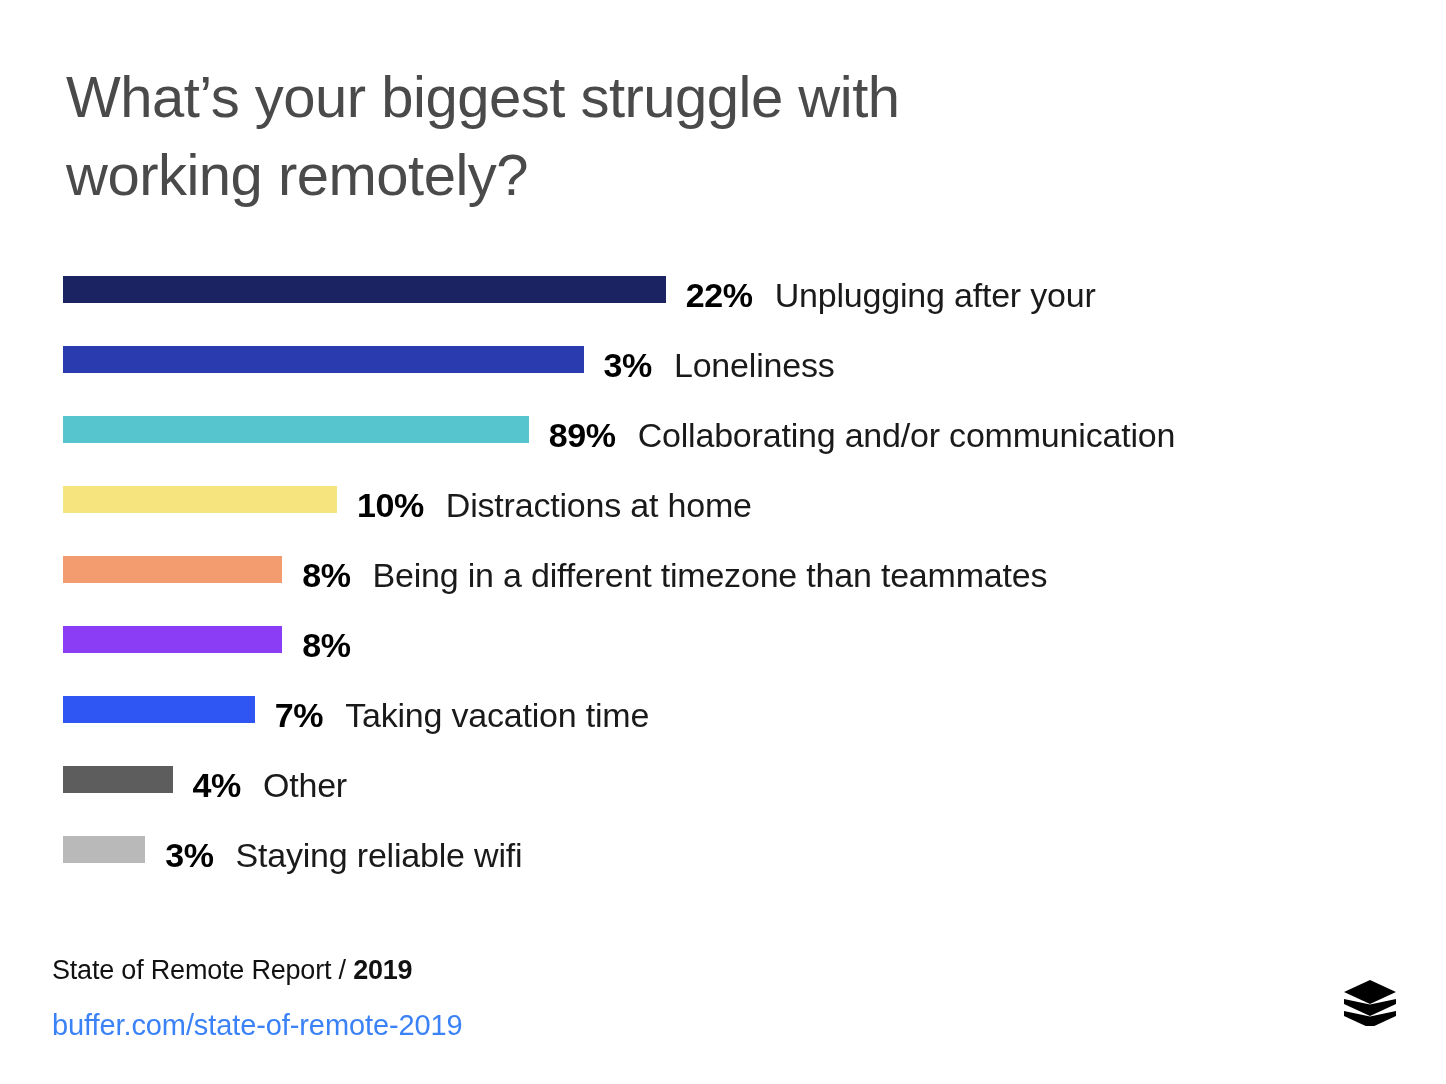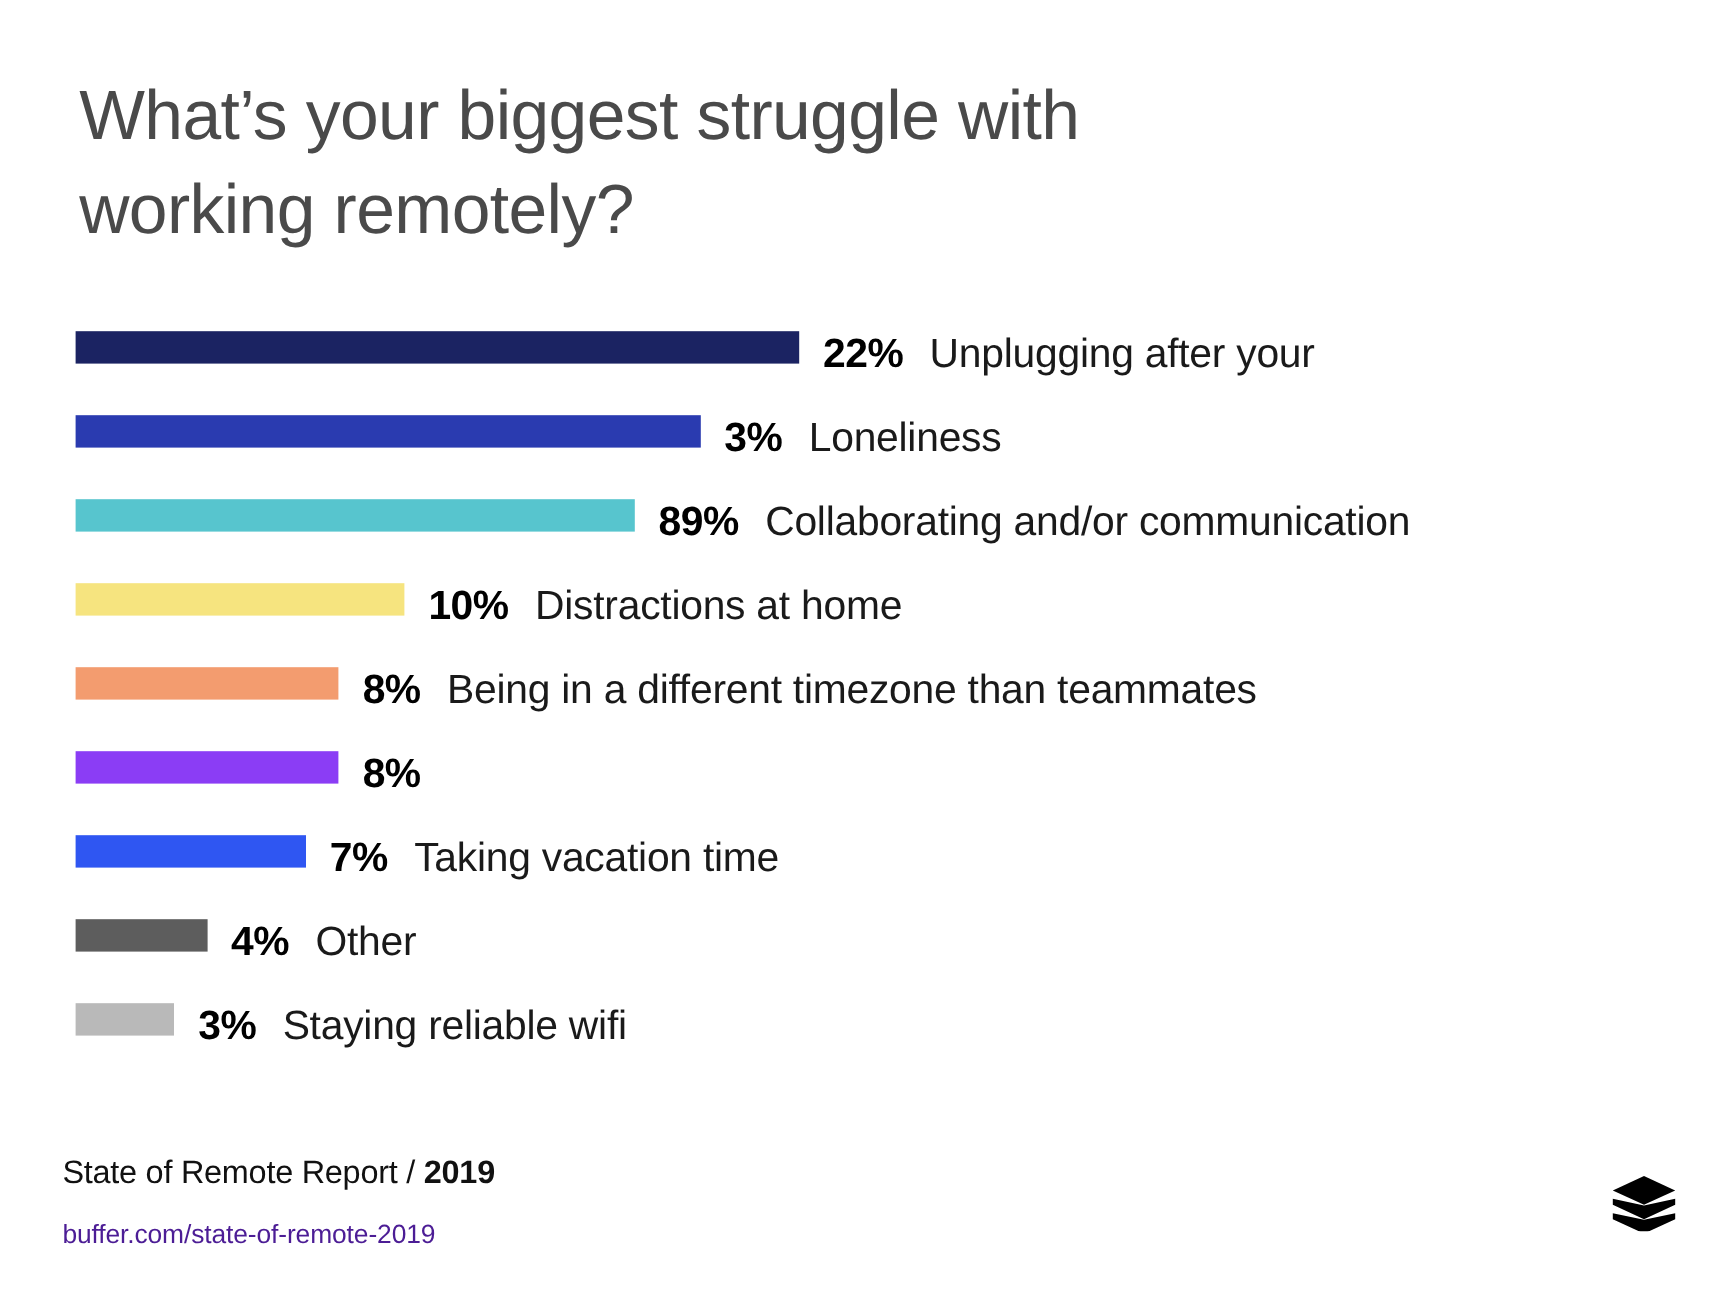--- a/index.html
+++ b/index.html
@@ -87,23 +87,23 @@
     font-size: 27px;
     font-weight: 400;
     color: #111111;
     letter-spacing: -0.2px;
     margin: 0 0 10px 0;
   }
   .footer-title b {
     font-weight: 700;
   }
   .footer-url {
-    font-size: 22px;
-    font-weight: 400;
-    color: #4c1d95;
+    font-size: 29px;
+    font-weight: 400;
+    color: #3b82f6;
     letter-spacing: -0.1px;
     margin-top: 23px;
   }
 
   .brand-logo {
     position: absolute;
     right: 48px;
     bottom: 58px;
     width: 56px;
     height: 48px;

